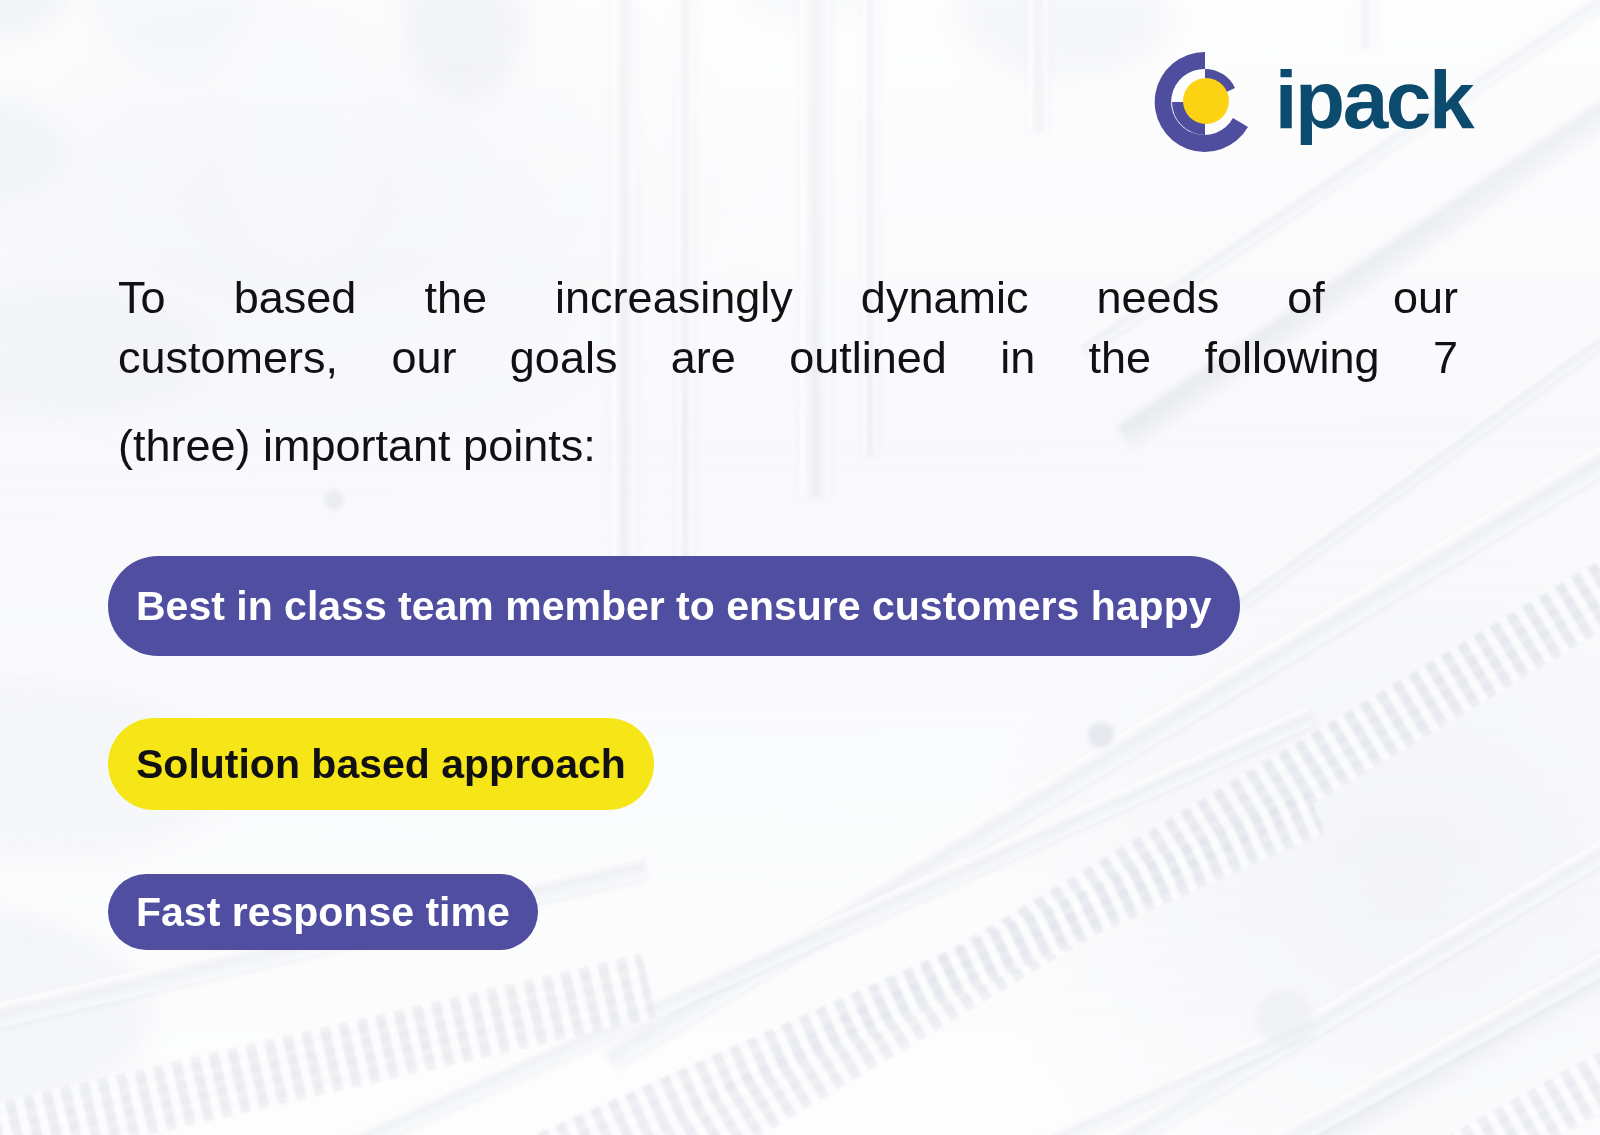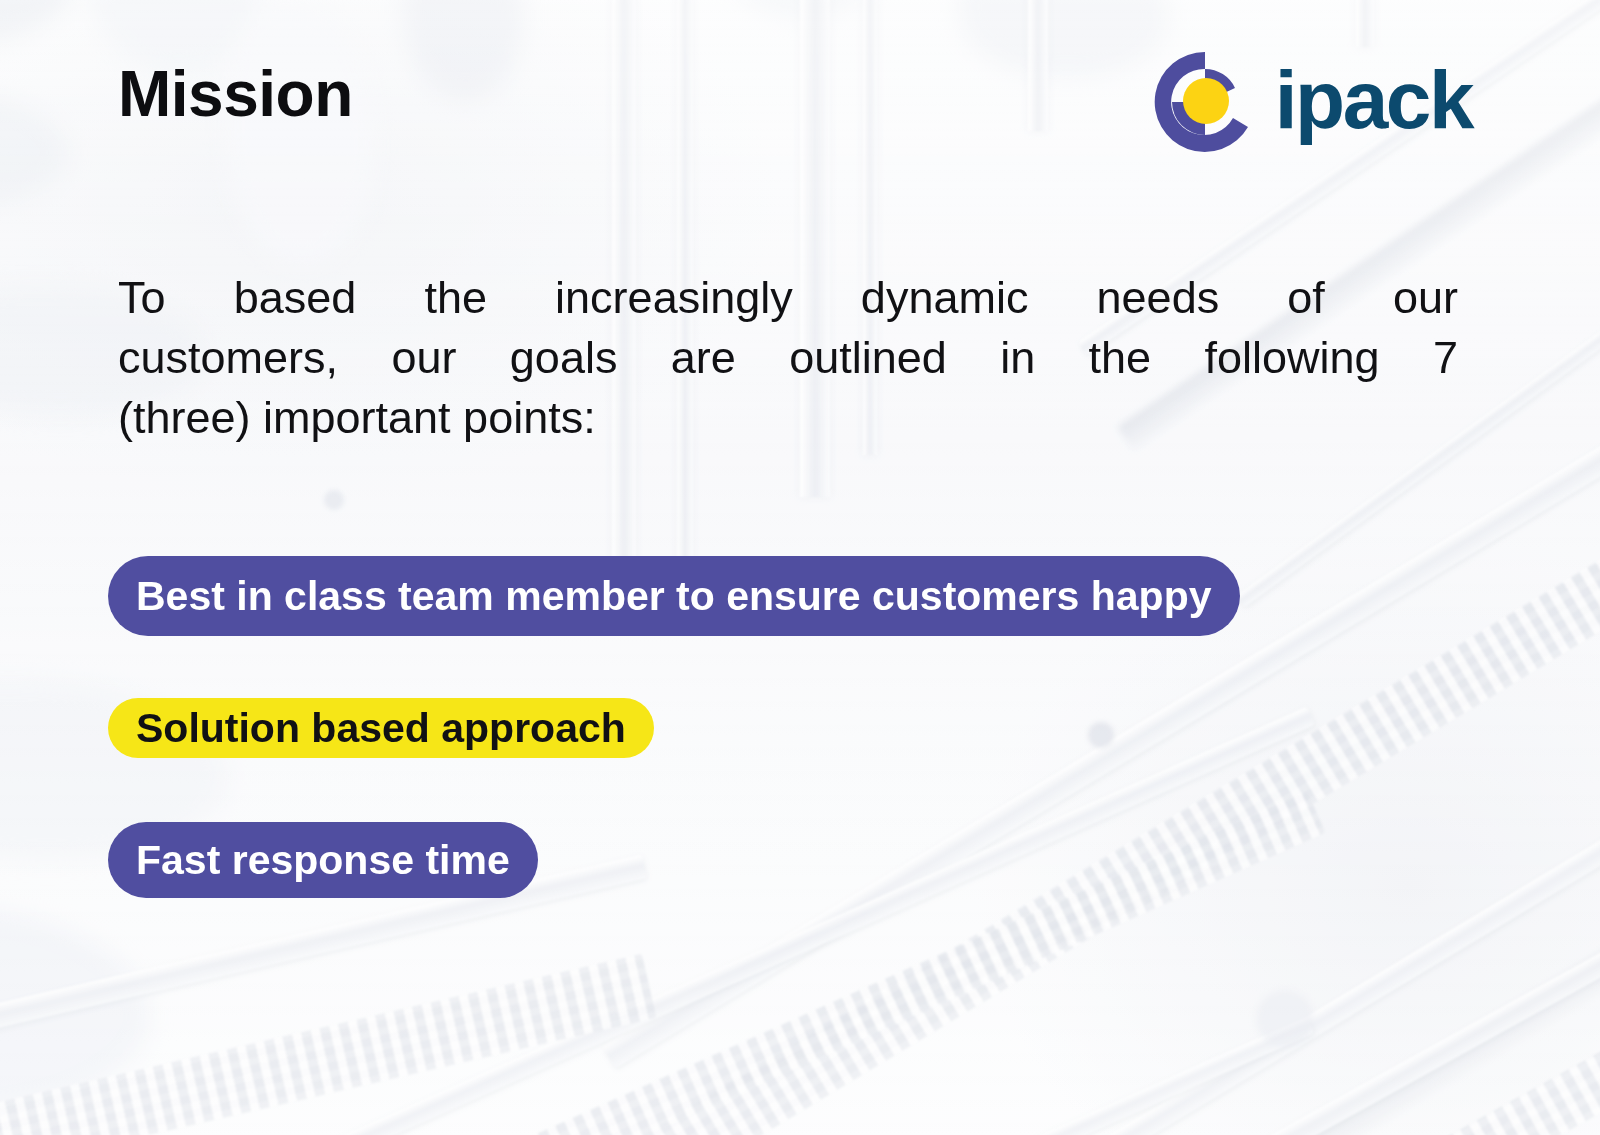--- a/index.html
+++ b/index.html
@@ -107,41 +107,41 @@
     position: absolute;
     left: 118px;
     top: 268px;
     width: 1340px;
     font-size: 45px;
     line-height: 1.33;
     color: #111114;
     text-align: justify;
     font-weight: 400;
   }
-  .intro .lastline { text-align: left; }
+  .intro .lastline { text-align: left; margin-top: 28px; }
 
   .pill-stack { position: absolute; left: 108px; top: 556px; }
   .pill {
     display: inline-flex;
     align-items: center;
     border-radius: 999px;
     font-weight: 700;
     white-space: nowrap;
     box-sizing: border-box;
   }
   .pill-purple {
     background: #504ea0;
     color: #ffffff;
   }
   .pill-yellow {
     background: #f6e617;
     color: #111114;
   }
-  .pill-1 { font-size: 41px; height: 80px; padding: 0 28px; }
-  .pill-2 { font-size: 41px; height: 60px; padding: 8px 28px; margin-top: 62px; }
+  .pill-1 { font-size: 41px; height: 100px; padding: 0 28px; }
+  .pill-2 { font-size: 41px; height: 92px; padding: 8px 28px; margin-top: 62px; }
   .pill-3 { font-size: 41px; height: 76px; padding: 0 28px; margin-top: 64px; }
   .pill-row { display: block; }
 </style>
 </head>
 <body>
 
 <div class="slide">
 
   <div class="bg-photo">
     <div class="bg-blurwrap">
@@ -188,21 +188,20 @@
         <div class="blob" style="left:64.5%;top:61.0%;width:26px;height:26px;border-radius:50%;background:rgba(198,204,216,0.6);filter:blur(2px);"></div>
         <div class="blob" style="left:26.0%;top:44.5%;width:20px;height:20px;border-radius:50%;background:rgba(205,211,222,0.55);filter:blur(2px);"></div>
         <div class="blob" style="left:73.0%;top:80.0%;width:58px;height:58px;border-radius:50%;background:rgba(219,224,233,0.5);filter:blur(3px);"></div>
       </div>
     </div>
     <div class="bg-wash"></div>
   </div>
 
   <div class="content">
 
-    <div class="page-title">Mission</div>
 
     <div class="logo">
       <span class="logo-mark-wrap">
         <svg class="logo-mark" viewBox="0 0 112 112" xmlns="http://www.w3.org/2000/svg" aria-hidden="true">
 
           <path d="M56 6 A50 50 0 1 0 99 81 L84 72 A33 33 0 1 1 56 23 Z" fill="#4e4d9e"></path>
 
           <path d="M56 23 A33 33 0 0 1 86 42 L71 49 A16 16 0 0 0 56 39 Z" fill="#4e4d9e"></path>
           <path d="M40 56 A16 16 0 0 0 56 72 L56 89 A33 33 0 0 1 23 56 Z" fill="#4e4d9e"></path>
 

